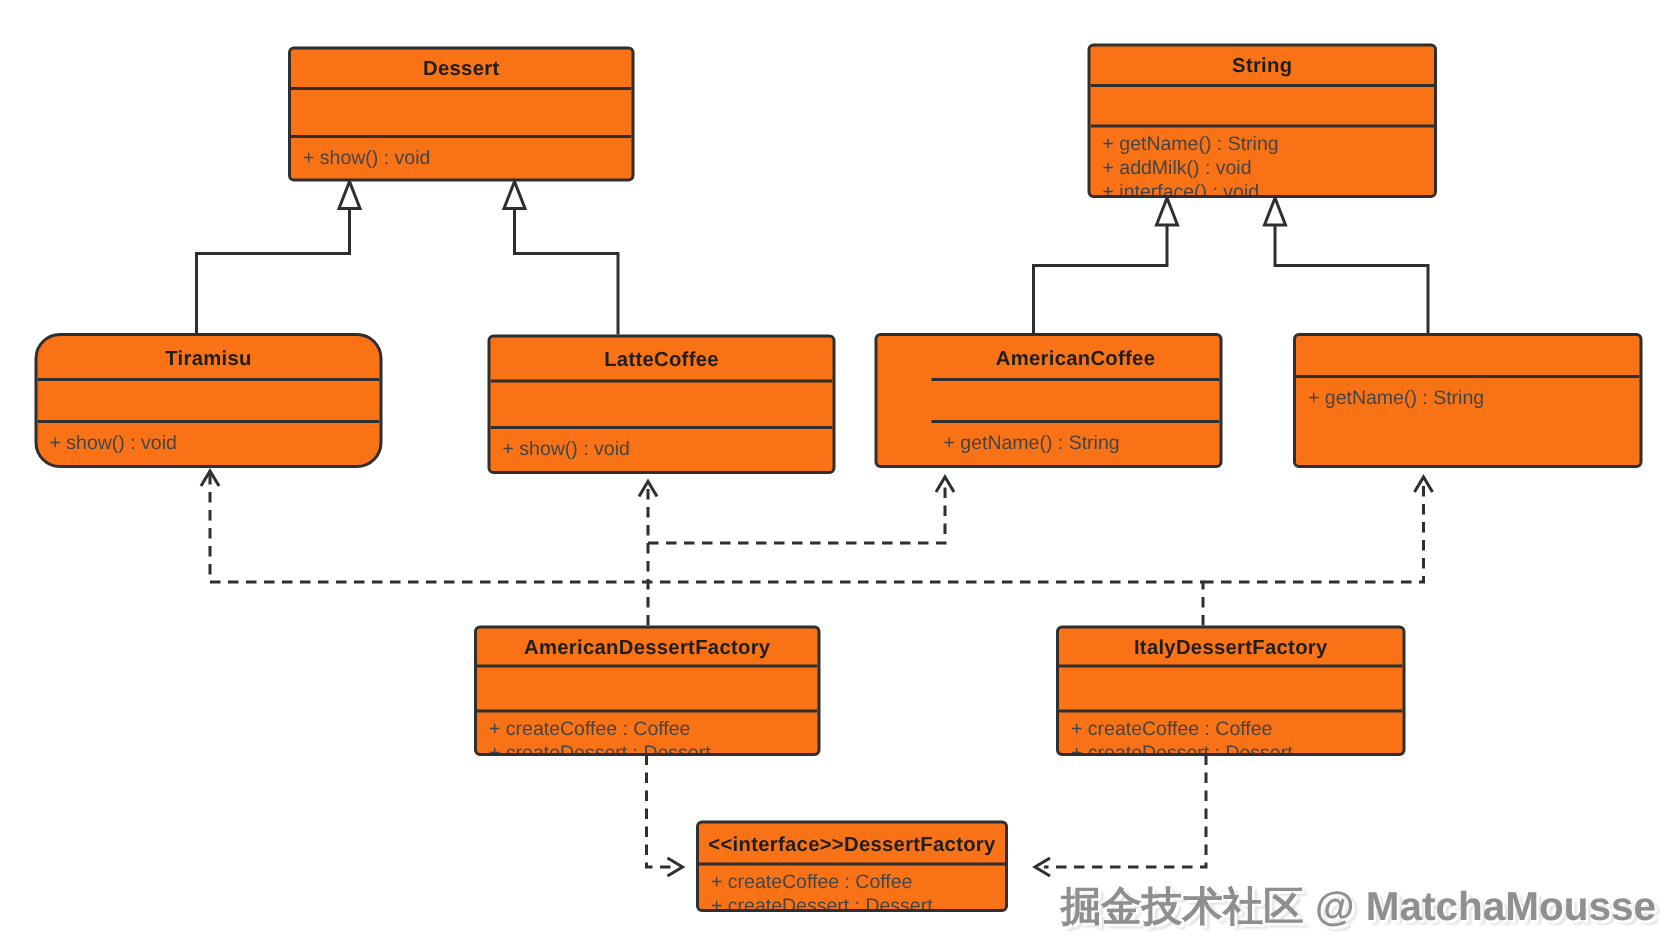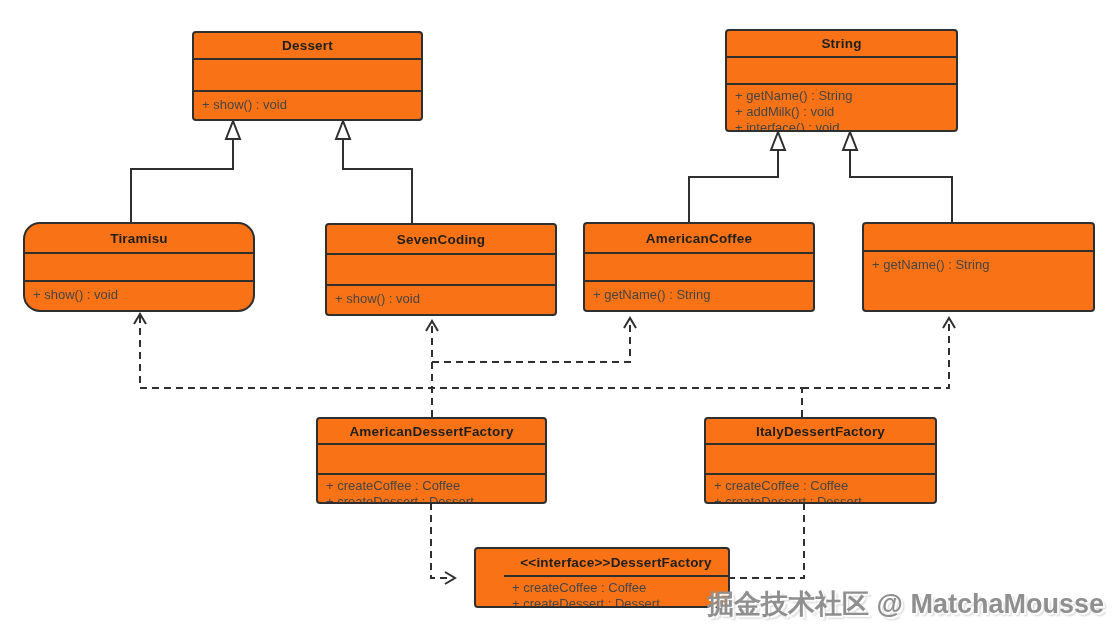--- a/index.html
+++ b/index.html
@@ -112,28 +112,28 @@
 
   <div class="uml-box" style="left:23px;top:222px;width:232px;height:90px;border-radius:17px;">
     <div class="uml-title" style="height:30px;">Tiramisu</div>
     <div class="uml-attrs" style="height:28px;"></div>
     <div class="uml-methods">
       <div class="uml-method">+ show() : void</div>
     </div>
   </div>
 
   <div class="uml-box" style="left:325px;top:223px;width:232px;height:93px;">
-    <div class="uml-title" style="height:30px;">SevenCoding</div>
+    <div class="uml-title" style="height:30px;">LatteCoffee</div>
     <div class="uml-attrs" style="height:31px;"></div>
     <div class="uml-methods">
       <div class="uml-method">+ show() : void</div>
     </div>
   </div>
 
-  <div class="uml-box" style="left:583px;top:222px;width:232px;height:90px;">
+  <div class="uml-box" style="left:583px;top:222px;width:232px;height:90px;padding-left:36px;">
     <div class="uml-title" style="height:30px;">AmericanCoffee</div>
     <div class="uml-attrs" style="height:28px;"></div>
     <div class="uml-methods">
       <div class="uml-method">+ getName() : String</div>
     </div>
   </div>
 
   <div class="uml-box" style="left:862px;top:222px;width:233px;height:90px;">
     <div class="uml-attrs" style="height:28px;"></div>
     <div class="uml-methods">
@@ -152,21 +152,21 @@
 
   <div class="uml-box" style="left:704px;top:417px;width:233px;height:87px;">
     <div class="uml-title" style="height:26px;">ItalyDessertFactory</div>
     <div class="uml-attrs" style="height:30px;"></div>
     <div class="uml-methods" style="padding-top:3px;">
       <div class="uml-method">+ createCoffee : Coffee</div>
       <div class="uml-method">+ createDessert : Dessert</div>
     </div>
   </div>
 
-  <div class="uml-box" style="left:474px;top:547px;width:256px;height:61px;padding-left:28px;">
+  <div class="uml-box" style="left:464px;top:547px;width:208px;height:61px;">
     <div class="uml-title" style="height:28px;">&lt;&lt;interface&gt;&gt;DessertFactory</div>
     <div class="uml-methods" style="padding-top:3px;">
       <div class="uml-method">+ createCoffee : Coffee</div>
       <div class="uml-method">+ createDessert : Dessert</div>
     </div>
   </div>
 
   <div class="watermark">掘金技术社区 @ MatchaMousse</div>
 
 </div>

